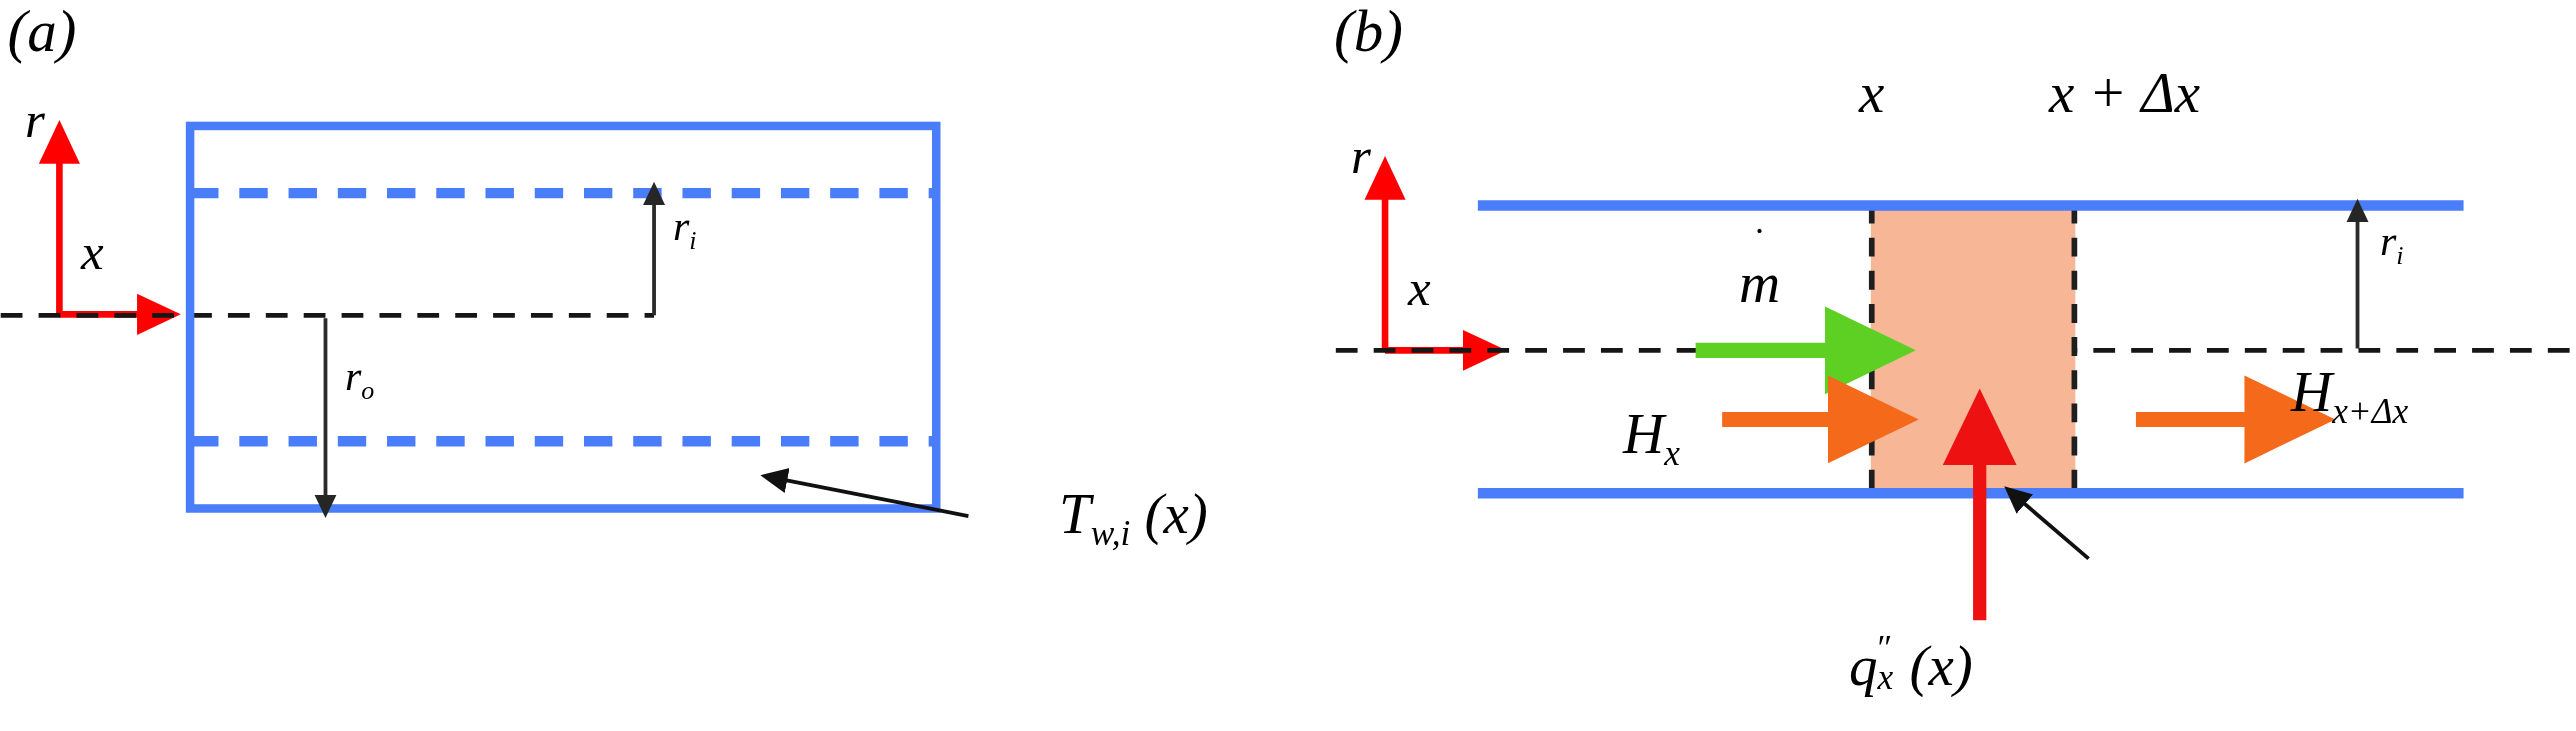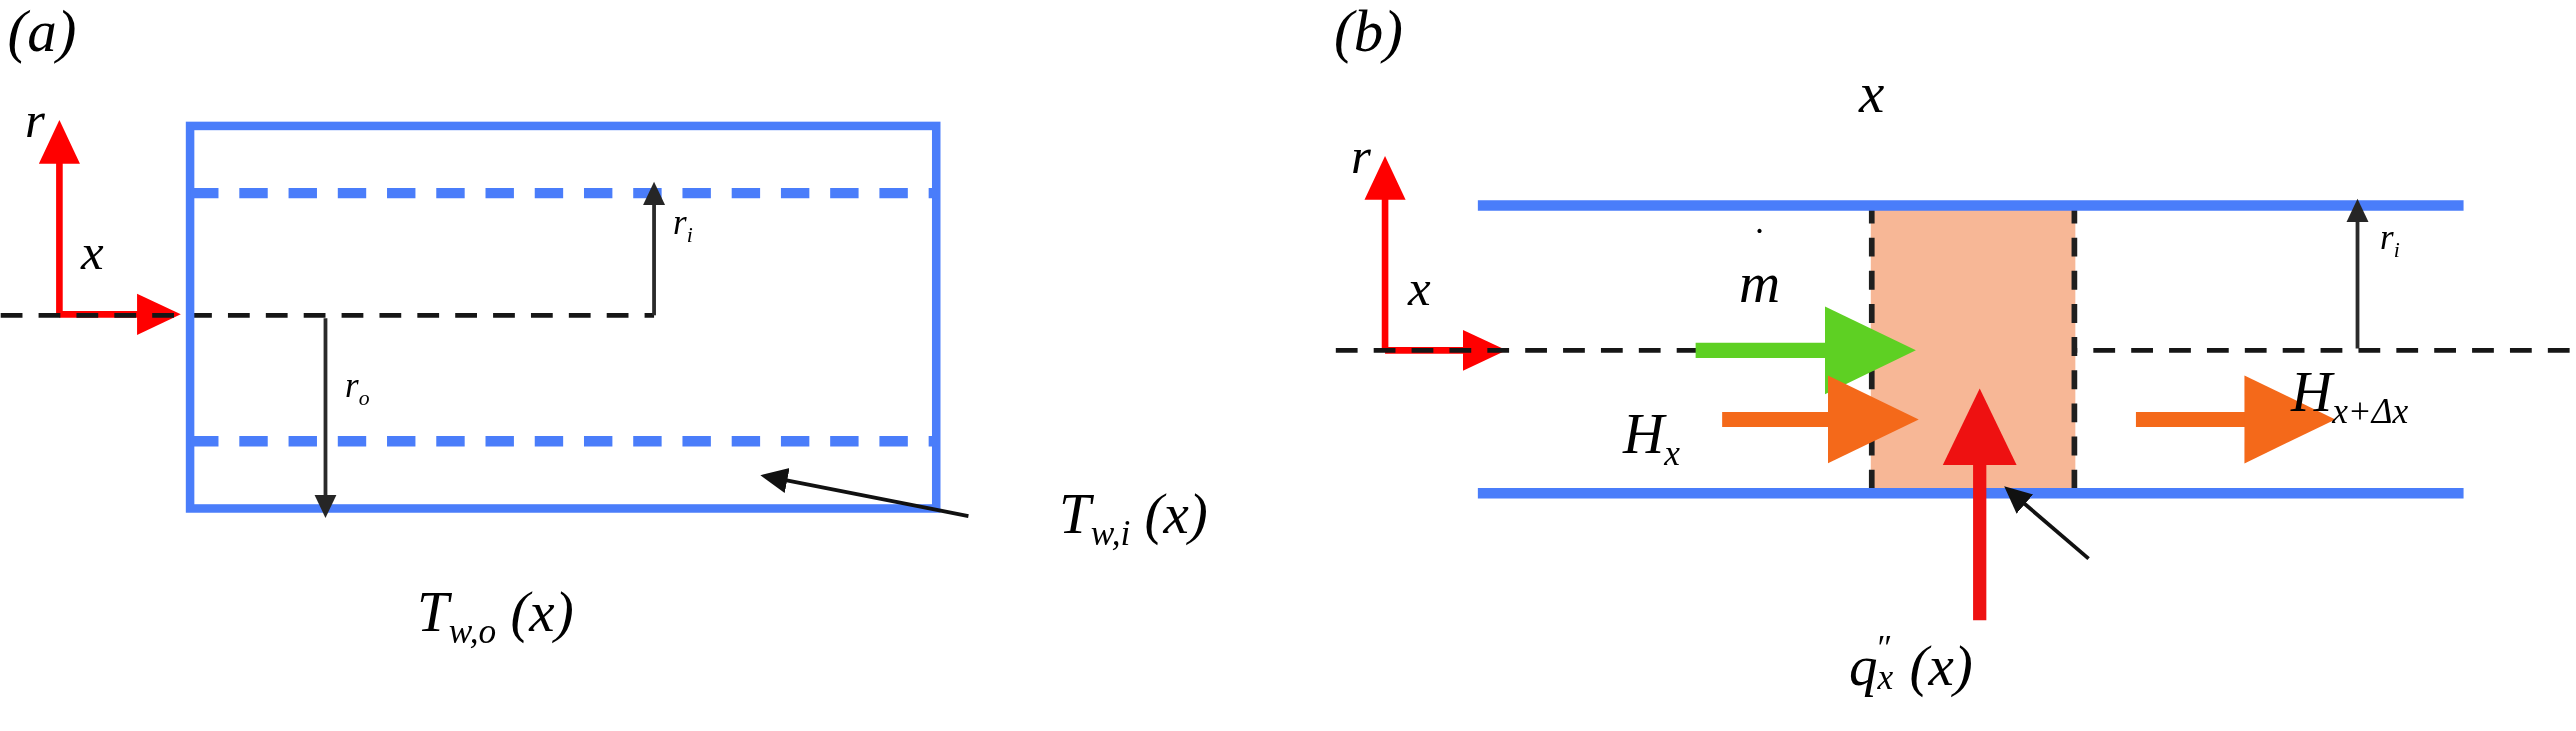--- a/index.html
+++ b/index.html
@@ -19,21 +19,21 @@
     color:#000000;
     white-space:nowrap;
     line-height:1;
     user-select:none;
   }
   .panel-tag{
     font-size:59px;
     font-style:italic;
   }
   .axis-lab{font-size:51px;}
-  .var-lab{font-size:35px;}
+  .var-lab{font-size:42px;}
   .big-lab{font-size:57px;}
   sub{font-size:0.62em; font-style:italic; line-height:0;}
   svg.layer{position:absolute;left:0;top:0;width:2576px;height:731px;overflow:visible;}
 </style>
 </head>
 <body>
 
 <div id="canvas">
 
   <svg class="layer" viewBox="0 0 2719 772">
@@ -103,40 +103,38 @@
   <div class="lbl panel-tag" style="left:7.6px;  top:1.9px;">(a)</div>
 
   <div class="lbl axis-lab" style="left:25px; top:95px;">r</div>
 
   <div class="lbl axis-lab" style="left:81px; top:227px;">x</div>
 
   <div class="lbl var-lab" style="left:673px; top:205px;">
     <span>r</span><sub>i</sub>
   </div>
 
-  <div class="lbl var-lab" style="left:345px; top:368px;text-align:right;">
+  <div class="lbl var-lab" style="left:345px; top:355px;text-align:right;">
     <span>r</span><sub>o</sub>
   </div>
 
-  <div class="lbl big-lab" style="left:417px; top:583px;">
-    <span>T</span><sub>w,o</sub><span> (x)</span>
-  </div>
 
   <div class="lbl big-lab" style="left:1059px; top:485px;text-align:right;">
     <span>T</span><sub>w,i</sub><span> (x)</span>
   </div>
 
   <div class="lbl panel-tag" style="left:1334px; top:1.9px;">(b)</div>
 
   <div class="lbl axis-lab" style="left:1351px; top:131px;">r</div>
 
   <div class="lbl axis-lab" style="left:1408px; top:263px;">x</div>
 
   <div class="lbl big-lab" style="left:1859px; top:64px;">x</div>
 
+  <div class="lbl big-lab" style="left:2049px; top:64px;">x + Δx</div>
 
   <div class="lbl big-lab" style="left:1739px; top:254px;">
     <span style="position:relative;display:inline-block;">
       <span>m</span>
       <span style="position:absolute;left:50%;top:-32px;transform:translateX(-50%);font-style:normal;font-size:40px;">̇</span>
     </span>
   </div>
 
   <div class="lbl big-lab" style="left:1623px; top:365px;margin-top:40px;">
     <span>H</span><sub>x</sub>

